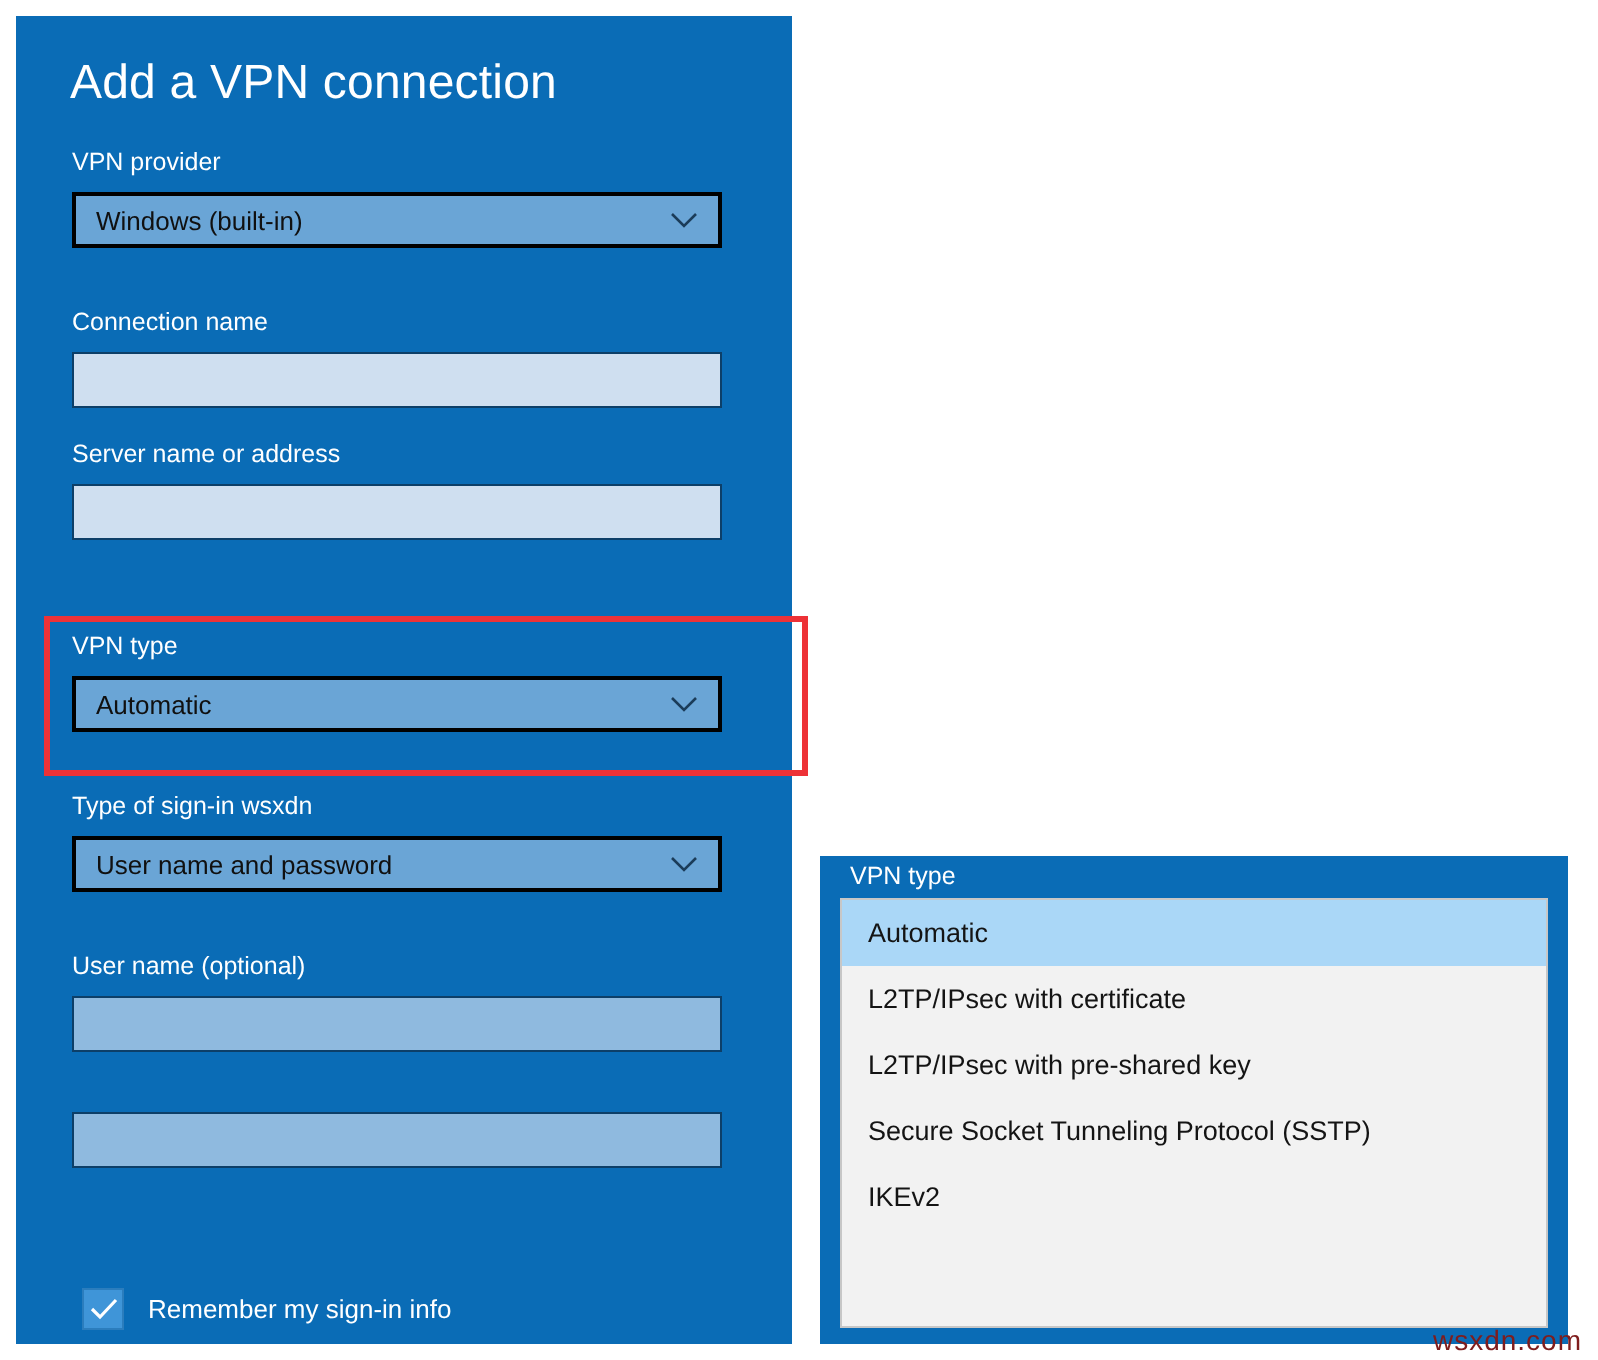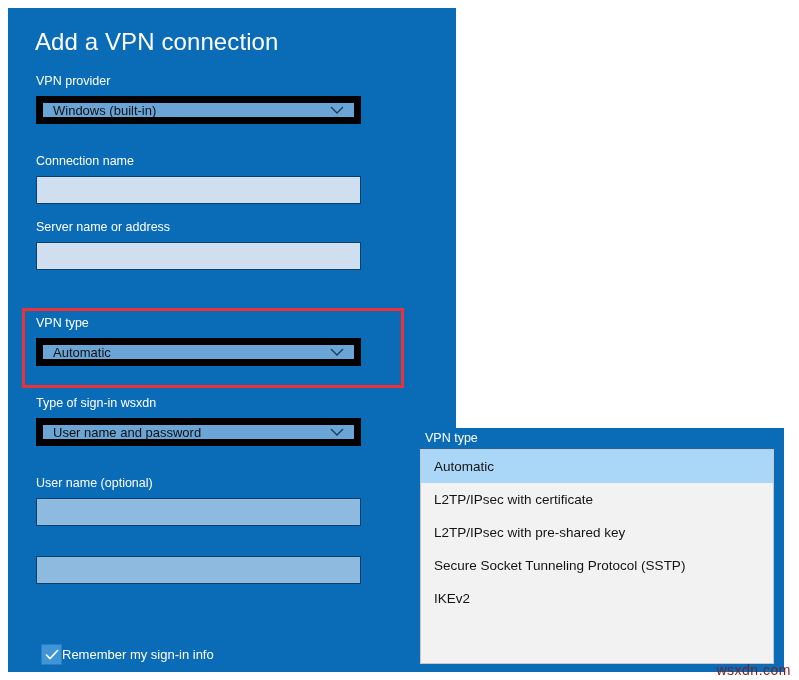--- a/index.html
+++ b/index.html
@@ -14,21 +14,21 @@
     overflow: hidden;
     font-family: "Liberation Sans", sans-serif;
     -webkit-font-smoothing: antialiased;
   }
 
   
   #vpn-form-panel {
     position: absolute;
     left: 8px;
     top: 8px;
-    width: 448px;
+    width: 388px;
     height: 664px;
     background: #0a6cb6;
     box-sizing: border-box;
   }
 
   #page-title {
     position: absolute;
     left: 27px;
     top: 20px;
     font-size: 24px;
@@ -49,21 +49,21 @@
     margin-bottom: 7px;
     line-height: 15px;
     white-space: nowrap;
   }
 
   
   .combo {
     position: relative;
     height: 28px;
     background: #6aa5d6;
-    border: 7px solid #000000;
+    border: 2px solid #000000;
     box-sizing: border-box;
     display: flex;
     align-items: center;
     cursor: pointer;
   }
   .combo-value {
     font-size: 13px;
     color: #101010;
     padding-left: 10px;
     white-space: nowrap;
@@ -131,20 +131,21 @@
     border: 1px solid #2b7dbd;
     box-sizing: border-box;
     display: flex;
     align-items: center;
     justify-content: center;
     flex: none;
   }
   #remember-label {
     font-size: 13px;
     color: #ffffff;
+    margin-left: 12px;
     white-space: nowrap;
   }
 
   
   #vpn-type-dropdown {
     position: absolute;
     left: 410px;
     top: 428px;
     width: 374px;
     height: 244px;

